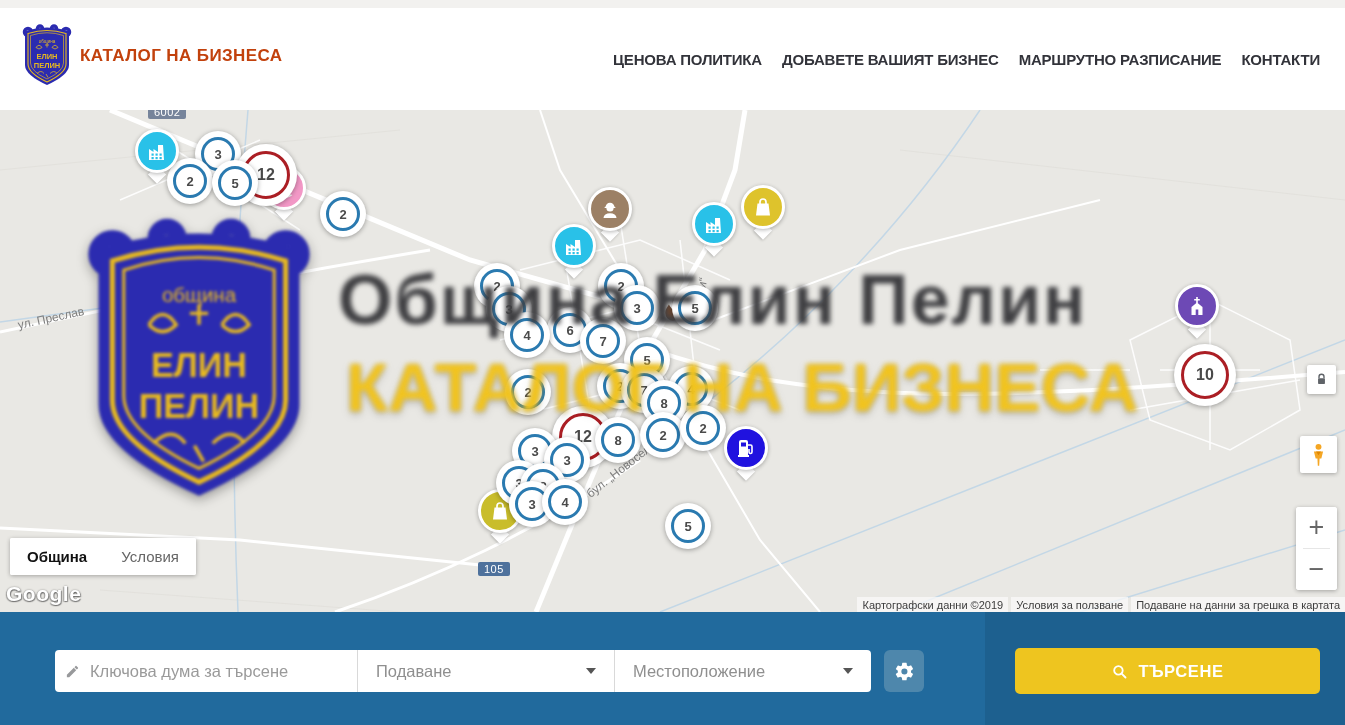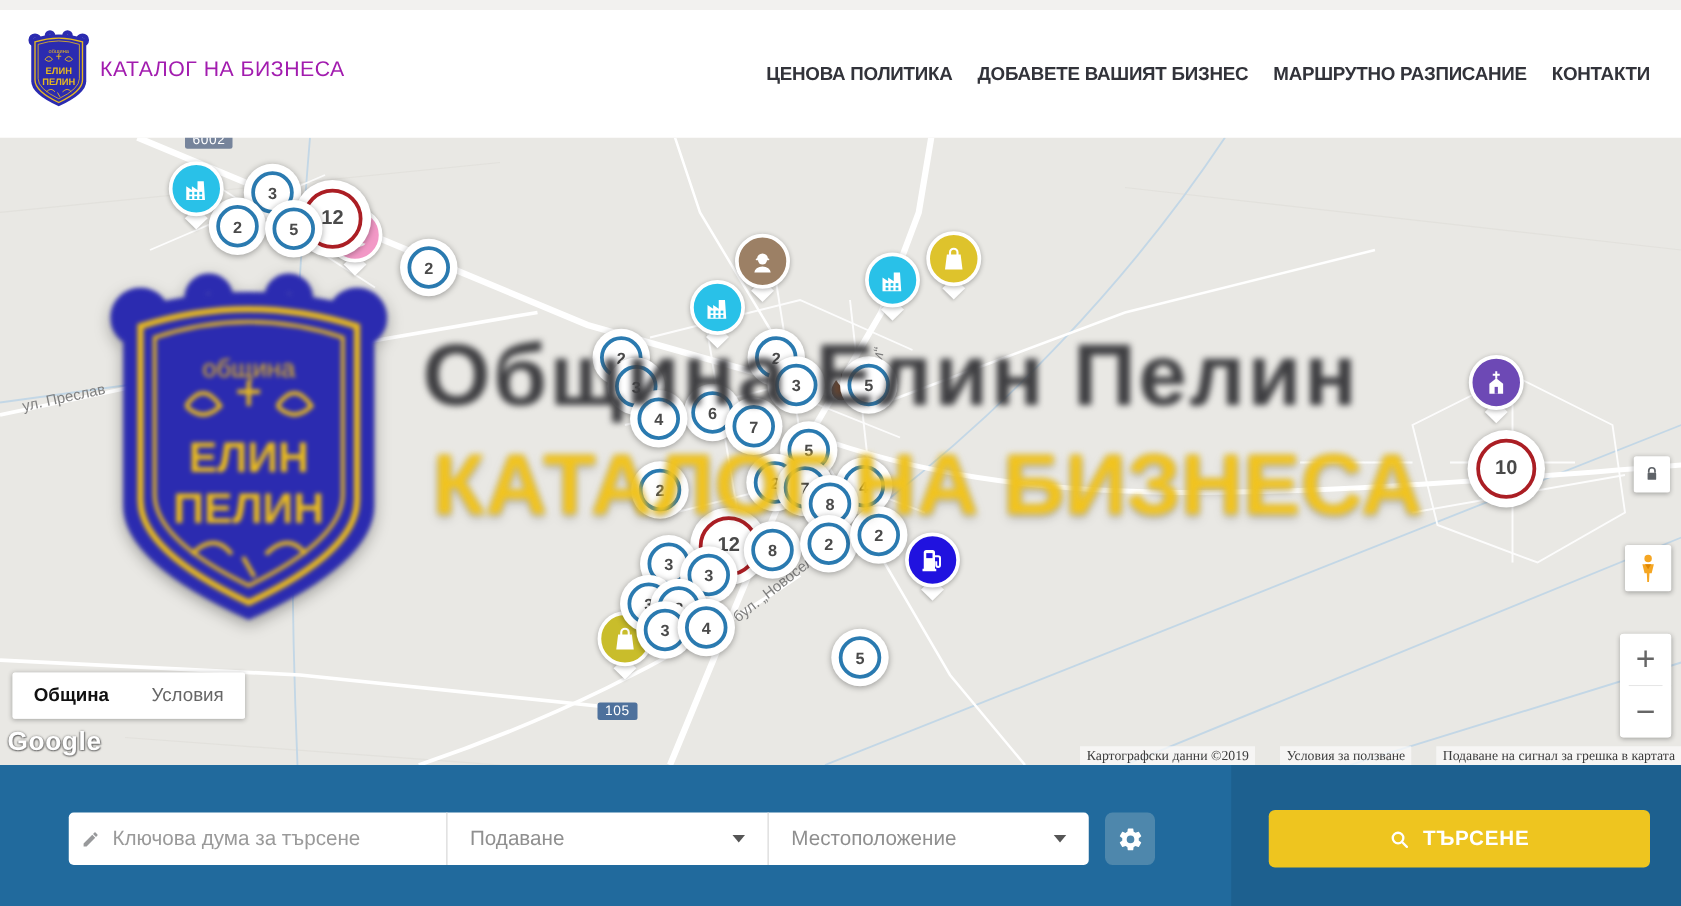--- a/index.html
+++ b/index.html
@@ -6,21 +6,21 @@
   html,body { width:1345px; height:725px; overflow:hidden; font-family:"Liberation Sans",sans-serif; background:#fff; }
   #app { position:relative; width:1345px; height:725px; }
 
   
   .top-strip { position:absolute; left:0; top:0; width:100%; height:8px; background:#f2f1ef; }
   header { position:absolute; left:0; top:8px; width:100%; height:102px; background:#fff; z-index:30; }
   .brand { position:absolute; left:22px; top:16px; display:flex; align-items:center; }
   .crest-svg { width:50px; height:62px; display:block; }
   .brand-text { margin-left:8px; }
   .brand-title { font-size:21px; font-weight:700; color:#3f3f3f; letter-spacing:.2px; }
-  .brand-subtitle { font-size:17px; font-weight:400; color:#a21caf; letter-spacing:.4px; margin-top:2px; }
+  .brand-subtitle { font-size:17px; font-weight:700; color:#c2410c; letter-spacing:.4px; margin-top:2px; }
   nav { position:absolute; right:25px; top:0; height:102px; display:flex; align-items:center; gap:20px; }
   nav a { font-size:15px; font-weight:700; color:#32333a; text-decoration:none; letter-spacing:-0.2px; cursor:pointer; }
 
   
   .map { position:absolute; left:0; top:110px; width:1345px; height:502px; background:#e9e8e4; overflow:hidden; }
   .roads { position:absolute; left:0; top:0; width:1345px; height:502px; z-index:1; }
   .street-label { position:absolute; z-index:3; font-size:12px; color:#7f7f7f; white-space:nowrap; transform-origin:left center; }
   .road-badge { position:absolute; z-index:3; font-size:11px; font-weight:400; color:#fff; padding:1px 6px; border-radius:2px; letter-spacing:.5px; }
 
   .markers { position:absolute; inset:0; z-index:5; }
@@ -42,21 +42,21 @@
   .wm-line1 { position:absolute; left:338px; top:150px; font-size:70px; font-weight:700; color:#3e3e41; letter-spacing:2px; filter:blur(2.6px); white-space:nowrap; }
   .wm-line2 { position:absolute; left:346px; top:238px; font-size:69px; font-weight:700; color:#f1c31d; letter-spacing:0px; filter:blur(2.4px) drop-shadow(0 3px 3px rgba(0,0,0,.25)); white-space:nowrap; }
 
   
   .maptype { position:absolute; left:10px; top:428px; z-index:12; display:flex; background:#fff; box-shadow:0 1px 4px rgba(0,0,0,.3); border-radius:2px; overflow:hidden; }
   .maptype .mt { height:37px; display:flex; align-items:center; justify-content:center; cursor:pointer; font-size:15px; padding:0 17px; background:#fff; border:none; }
   .mt-map { font-weight:700; color:#111; }
   .mt-sat { font-weight:400; color:#666; border-left:1px solid #ececec; }
   .google-logo { position:absolute; left:6px; top:472px; z-index:12; font-size:21px; font-weight:700; color:#fff; letter-spacing:.5px; cursor:pointer;
      text-shadow:0 0 2px rgba(0,0,0,.4), 1px 1px 1px rgba(90,90,90,.6), -1px 1px 1px rgba(90,90,90,.4); }
-  .attribution { position:absolute; right:0; top:487px; z-index:12; display:flex; gap:20px; font-size:11px; color:#3c3c3c;font-family:Liberation Serif, serif; }
+  .attribution { position:absolute; right:0; top:487px; z-index:12; display:flex; gap:3px; font-size:11px; color:#3c3c3c; }
   .attribution span { background:rgba(250,250,250,.75); padding:2px 5px; white-space:nowrap; }
   .attr-link { cursor:pointer; }
   .sq-btn { position:absolute; z-index:12; background:#fff; box-shadow:0 1px 4px rgba(0,0,0,.3); border-radius:2px; display:flex; align-items:center; justify-content:center; cursor:pointer; border:none; }
   .lock-btn { left:1307px; top:255px; width:29px; height:29px; }
   .lock-btn svg { width:15px; height:15px; }
   .pegman-btn { left:1300px; top:326px; width:37px; height:37px; }
   .pegman-btn svg { width:17px; height:26px; }
   .zoomctl { position:absolute; left:1296px; top:397px; width:41px; z-index:12; background:#fff; box-shadow:0 1px 4px rgba(0,0,0,.3); border-radius:3px; overflow:hidden; }
   .zoomctl button { display:block; width:41px; height:41px; background:#fff; border:none; font-size:27px; color:#666; cursor:pointer; line-height:1; font-family:"Liberation Sans",sans-serif; }
   .zoom-divider { height:1px; background:#e6e6e6; margin:0 7px; }
@@ -394,21 +394,21 @@
     <div class="maptype">
       <button class="mt mt-map">Община</button>
       <button class="mt mt-sat">Условия</button>
     </div>
 
     <div class="google-logo">Google</div>
 
     <div class="attribution">
       <span>Картографски данни ©2019</span>
       <span class="attr-link">Условия за ползване</span>
-      <span class="attr-link">Подаване на сигнал за грешка в картата</span>
+      <span class="attr-link">Подаване на данни за грешка в картата</span>
     </div>
 
     <button class="sq-btn lock-btn">
       <svg viewBox="0 0 24 24">
         <path fill="none" stroke="#5f6368" stroke-width="2.2" d="M8 10V7.5a4 4 0 0 1 8 0V10"></path>
         <rect x="6.5" y="10" width="11" height="9" rx="1.2" fill="#5f6368"></rect>
       </svg>
     </button>
 
     <button class="sq-btn pegman-btn">

